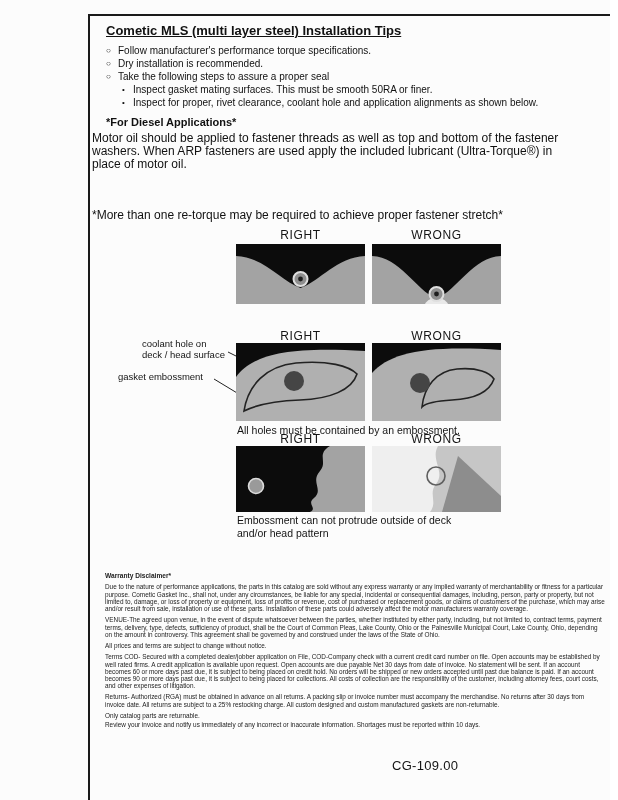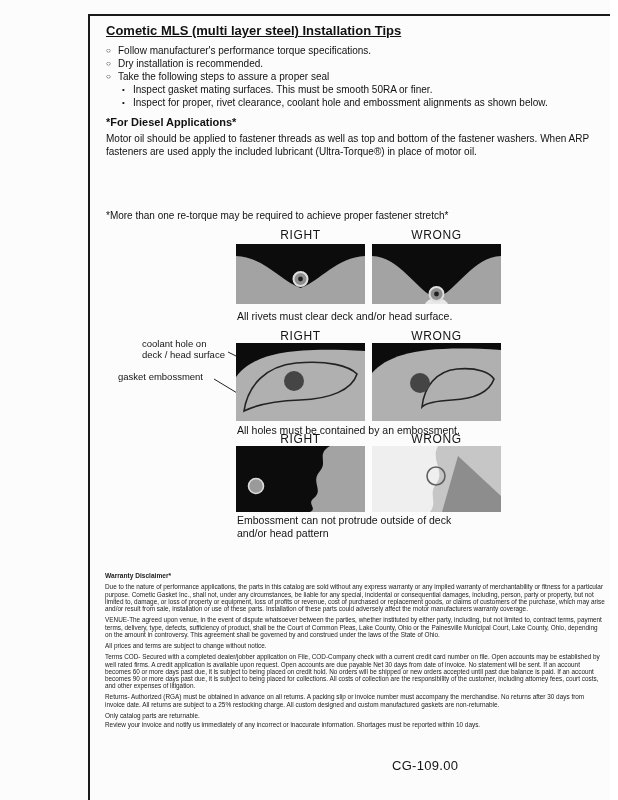--- a/index.html
+++ b/index.html
@@ -7,21 +7,21 @@
   body { font-family:"Liberation Sans", sans-serif; color:#111; }
   .page { position:relative; width:610px; height:800px; background:#fcfcfc; overflow:hidden; }
   .frame { position:absolute; left:88px; top:14px; width:525px; height:786px;
            border-top:2px solid #1a1a1a; border-left:2px solid #1a1a1a; border-right:1.5px solid #1a1a1a; }
   .title { position:absolute; left:106px; top:23px; font-size:13px; font-weight:bold; text-decoration:underline; }
   .bullets { position:absolute; left:104px; top:44px; width:496px; font-size:10px; }
   .bullet { display:flex; gap:5px; line-height:13px; }
   .bullet .marker { width:9px; flex:0 0 9px; text-align:center; font-size:8px; line-height:13px; }
   .bullet.sub { margin-left:15px; }
   .heading { position:absolute; left:106px; top:116px; font-size:11px; font-weight:bold; }
-  .para { position:absolute; left:106px; width:492px; font-size:10px; line-height:13px; }
+  .para { position:absolute; left:92px; width:492px; font-size:12px; line-height:13px; }
   .fig-label { position:absolute; width:129px; text-align:center; font-size:12px; letter-spacing:.6px; color:#141414; }
   .panel { position:absolute; display:block; }
   .caption { position:absolute; font-size:10.5px; line-height:12.5px; color:#141414; }
   .callout { position:absolute; font-size:9.5px; line-height:10.5px; color:#141414; }
   .connector { position:absolute; }
   .legal { position:absolute; left:105px; top:572px; width:500px; font-size:6.4px; line-height:1.13; color:#222; }
   .legal p { margin:0 0 4px; }
   .legal .lh { font-weight:bold; margin-bottom:4px; font-size:6.6px; }
   .legal p.tight { margin-bottom:2px; }
   .doc-code { position:absolute; left:392px; top:758px; font-size:13px; letter-spacing:.3px; color:#141414; }
@@ -46,21 +46,21 @@
     <div class="bullet">
       <span class="marker">○</span>
       <span>Take the following steps to assure a proper seal</span>
     </div>
     <div class="bullet sub">
       <span class="marker">•</span>
       <span>Inspect gasket mating surfaces.  This must be smooth 50RA or finer.</span>
     </div>
     <div class="bullet sub">
       <span class="marker">•</span>
-      <span>Inspect for proper, rivet clearance, coolant hole and embossment alignments as shown below.</span>
+      <span>Inspect for proper, rivet clearance, coolant hole and application alignments as shown below.</span>
     </div>
   </div>
 
   <div class="heading">*For Diesel Applications*</div>
   <div class="para" style="top:132px;">Motor oil should be applied to fastener threads as well as top and bottom of the fastener washers. When ARP fasteners are used apply the included lubricant (Ultra-Torque®) in place of motor oil.</div>
   <div class="para" style="top:209px;">*More than one re-torque may be required to achieve proper fastener stretch*</div>
 
   <div class="fig-label" style="left:236px; top:228px;">RIGHT</div>
   <div class="fig-label" style="left:372px; top:228px;">WRONG</div>
 
@@ -72,21 +72,20 @@
   </svg>
 
   <svg class="panel" style="left:372px; top:244px;" width="129" height="60" viewBox="0 0 129 60">
     <rect width="129" height="60" fill="#a3a3a3"></rect>
     <path d="M0 0 H129 V12 C101 13 86 45 64.5 55 C43 45 28 13 0 12 Z" fill="#0c0c0c"></path>
     <path d="M53 60 C57 52 72 52 76 60 Z" fill="#e9e9e9"></path>
     <circle cx="64.5" cy="50" r="7" fill="#8f8f8f" stroke="#dedede" stroke-width="2"></circle>
     <circle cx="64.5" cy="50" r="2.4" fill="#1e1e1e"></circle>
   </svg>
 
-  <div class="caption" style="left:237px; top:310px;">All rivets must clear deck and/or head surface.</div>
 
   <div class="fig-label" style="left:236px; top:329px;">RIGHT</div>
   <div class="fig-label" style="left:372px; top:329px;">WRONG</div>
 
   <div class="callout" style="left:142px; top:339px; width:86px;">coolant hole on deck / head surface</div>
   <div class="callout" style="left:118px; top:372px; width:98px;">gasket embossment</div>
 
   <svg class="connector" style="left:100px; top:334px;" width="200" height="85" viewBox="0 0 200 85">
     <line x1="128" y1="18" x2="184" y2="46" stroke="#222" stroke-width="1"></line>
     <line x1="114" y1="45" x2="152" y2="68" stroke="#222" stroke-width="1"></line>

